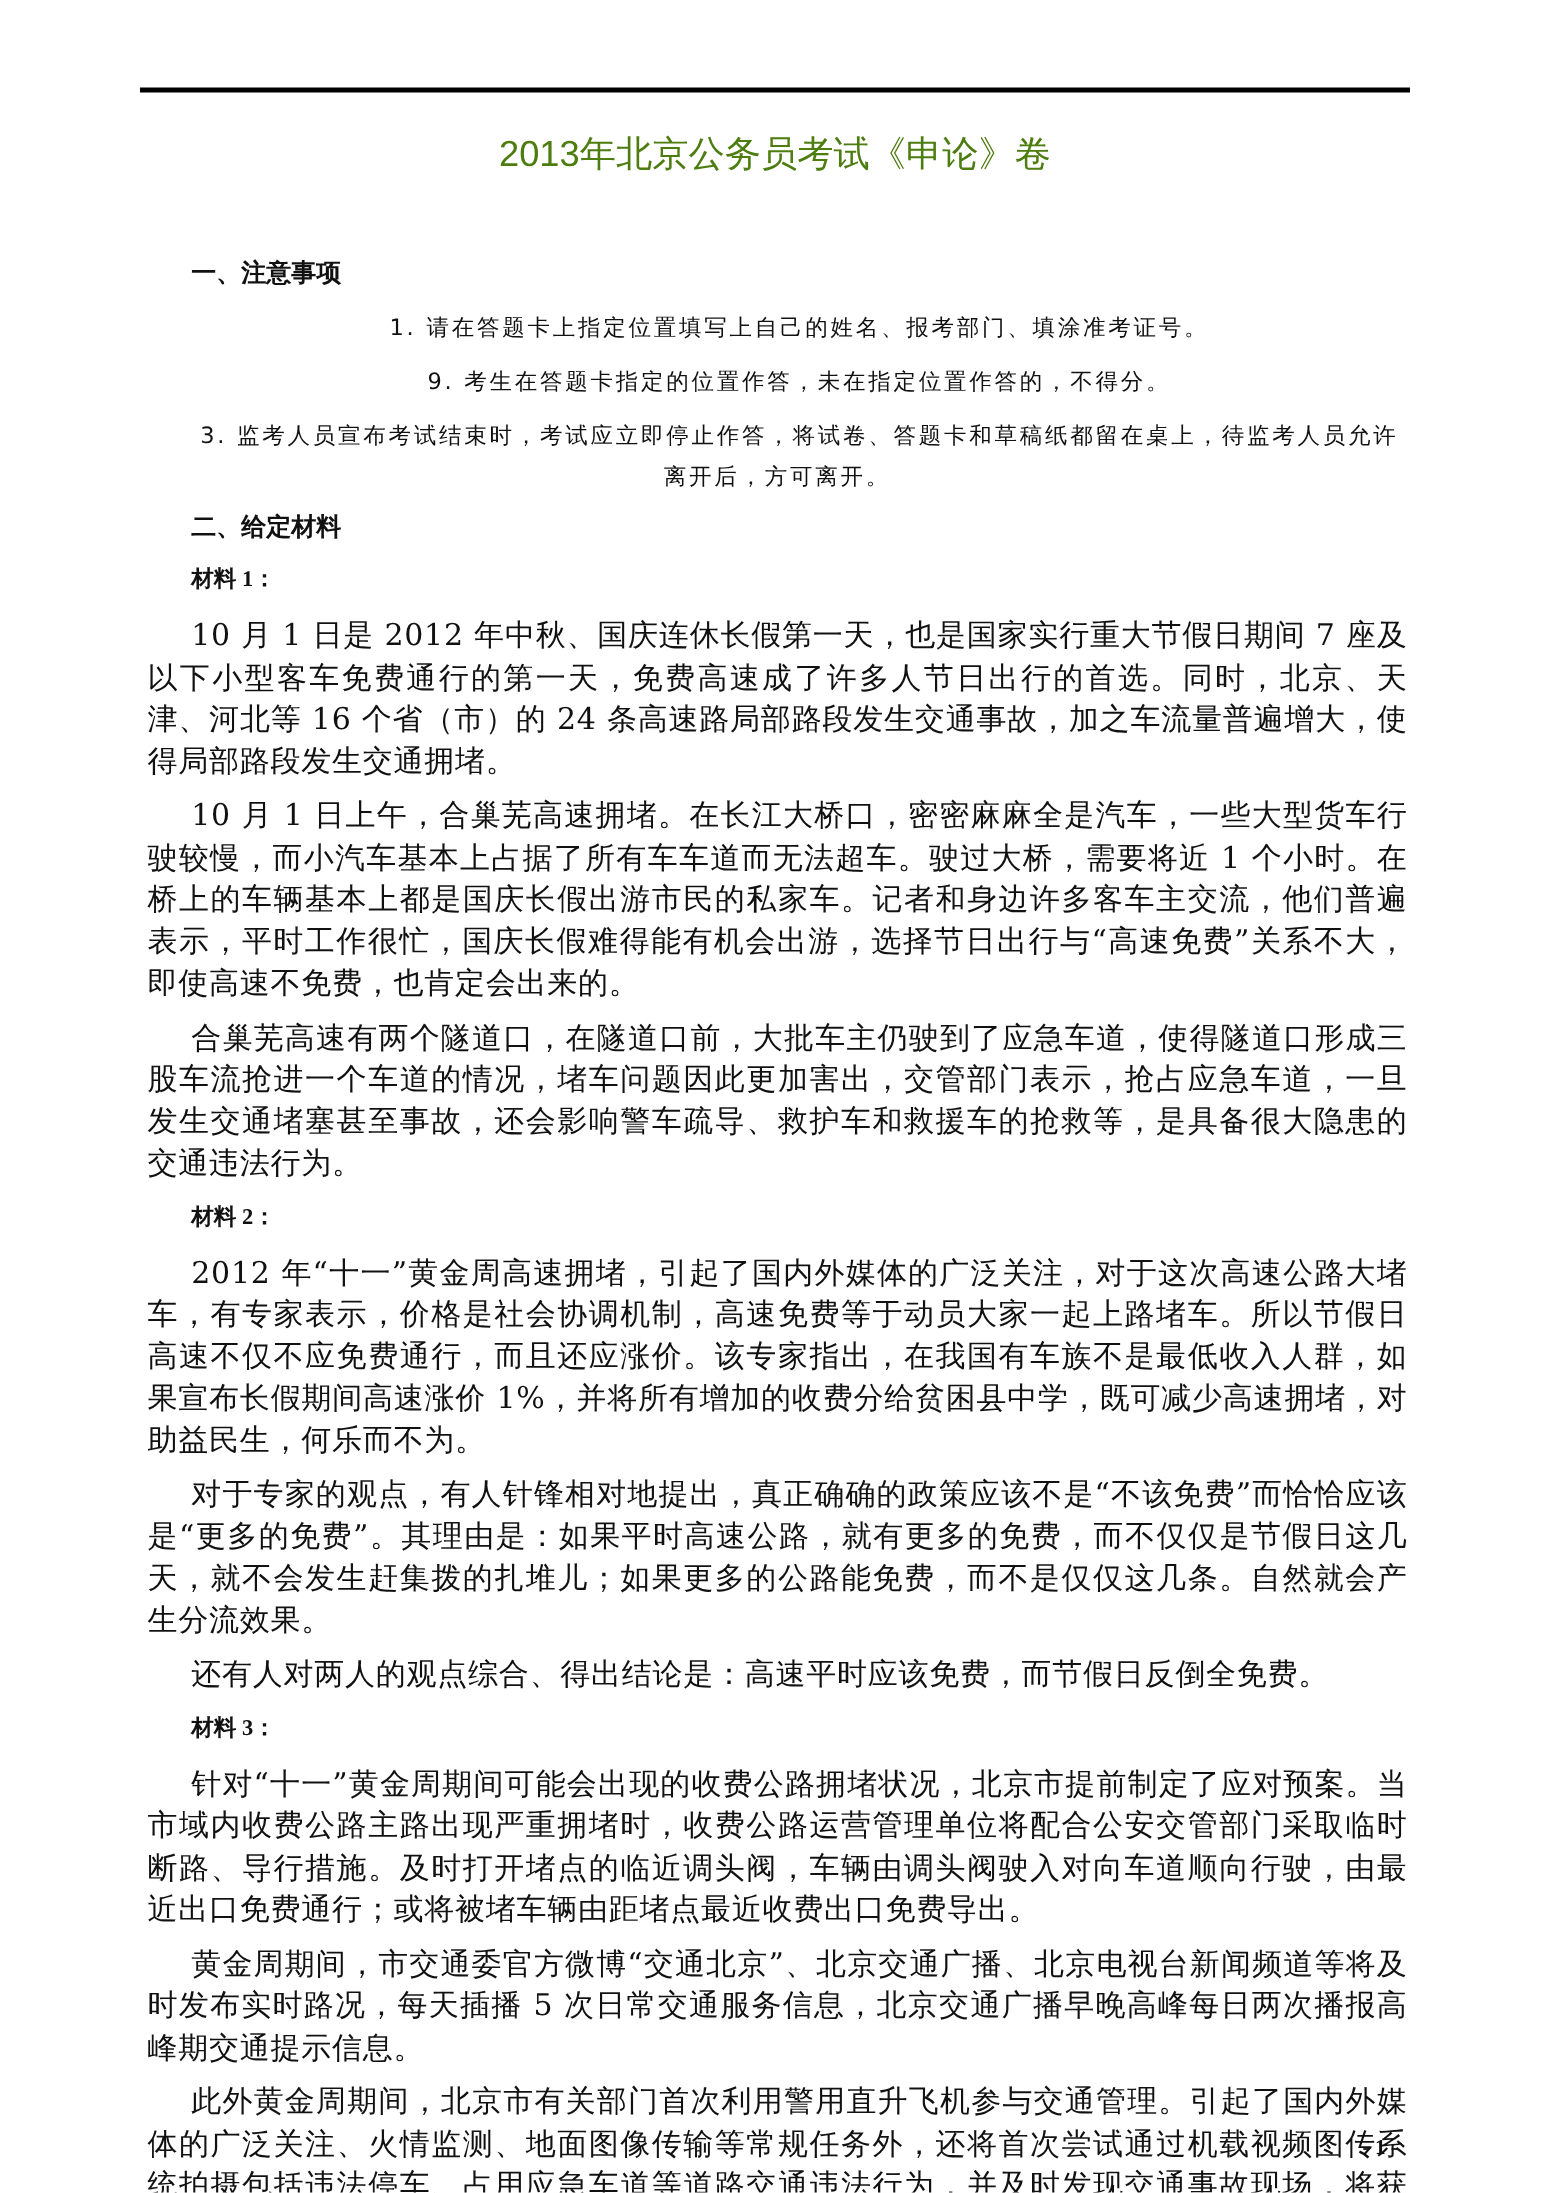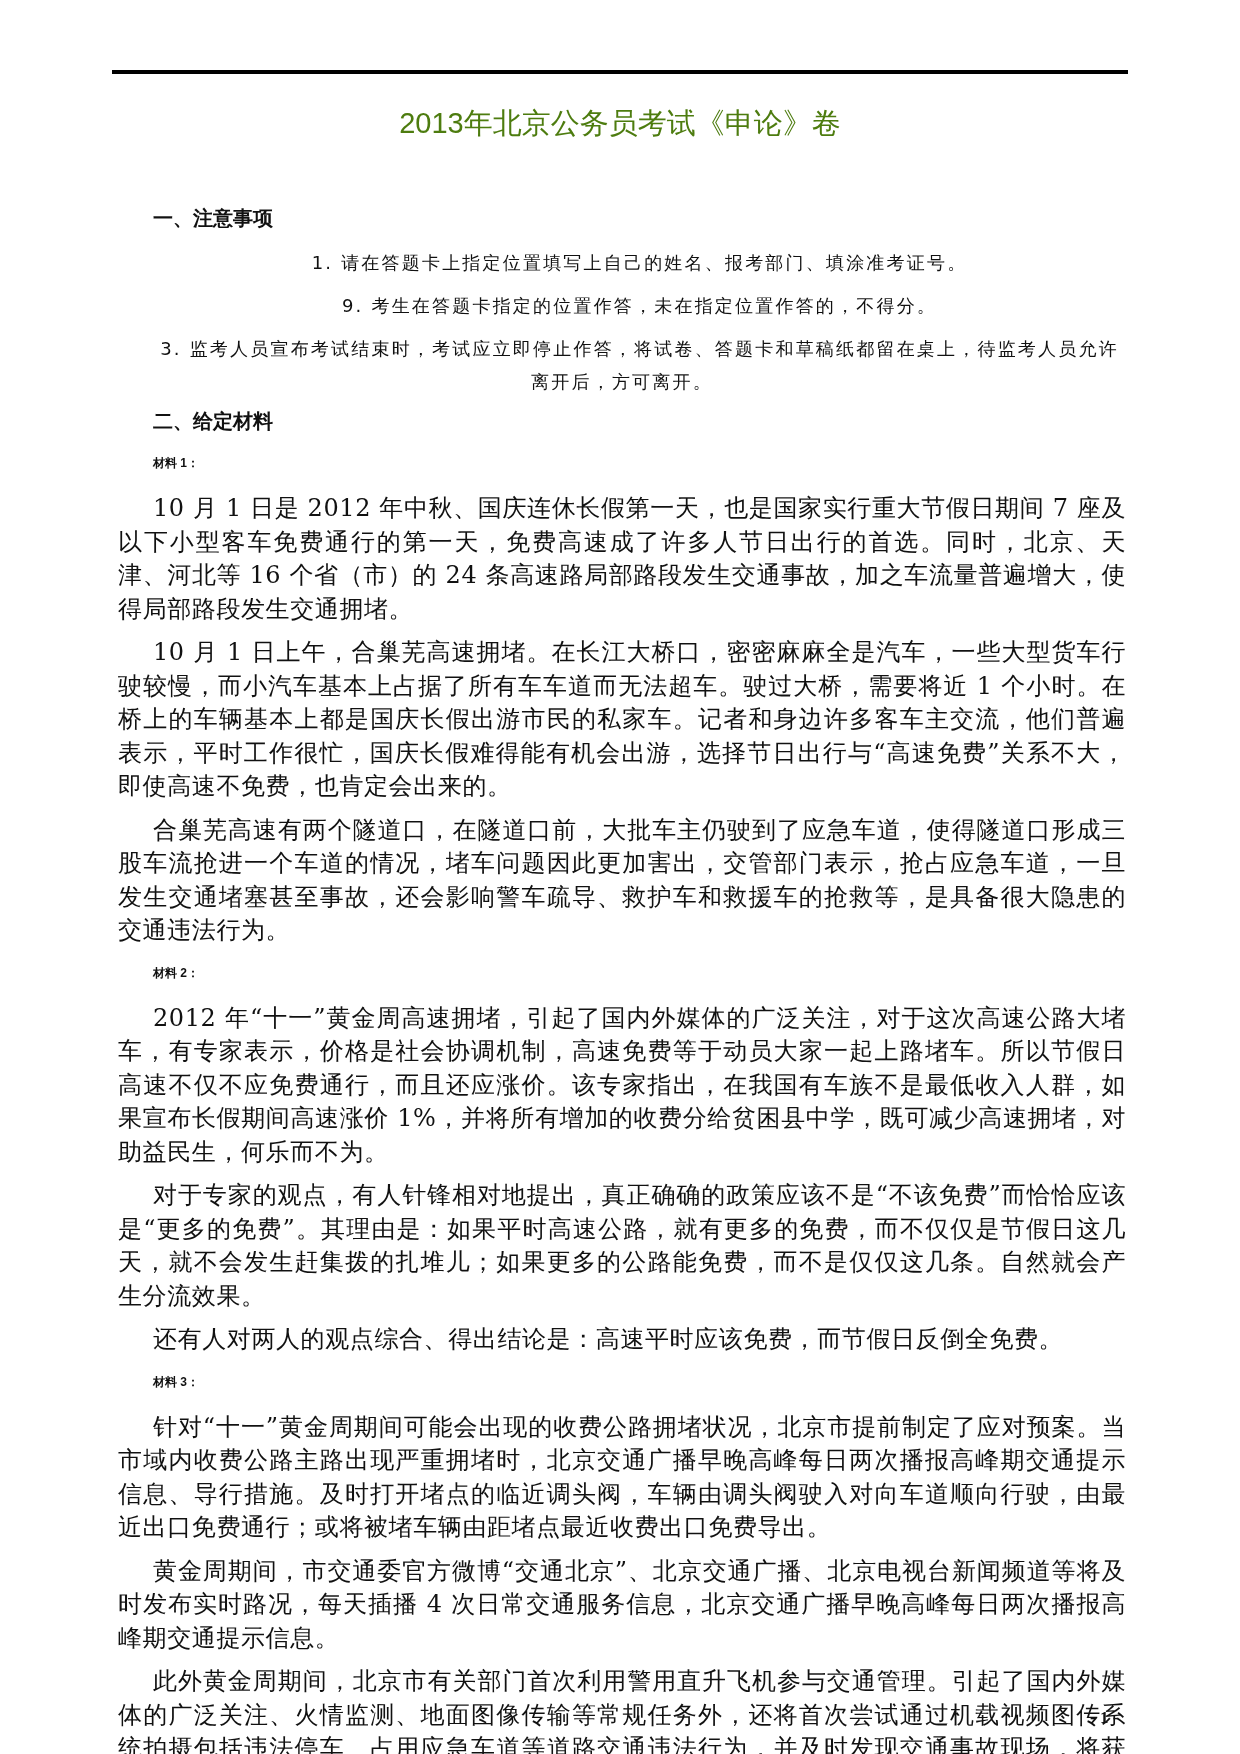--- a/index.html
+++ b/index.html
@@ -19,22 +19,22 @@
     font-size: 29px; letter-spacing: 0px; color: #4d7c0f;
   }
   .content {
     position: absolute; left: 118px; top: 205px; width: 1008px;
   }
   .sec-heading {
     font-family: "DejaVu Sans", "Liberation Sans", sans-serif;
     font-weight: bold; font-size: 20px; margin: 0 0 0 35px; height: 26px; line-height: 26px;
   }
   .mat-heading {
-    font-family: Liberation Sans, sans-serif;
-    font-weight: bold; font-size: 12px; margin: 0 0 0 35px; height: 26px; line-height: 26px;
+    font-family: Liberation Serif, serif;
+    font-weight: bold; font-size: 18px; margin: 0 0 0 35px; height: 26px; line-height: 26px;
   }
   .para {
     font-size: 24px; line-height: 33.5px; text-indent: 35px;
     text-align: justify; margin: 0; letter-spacing: 0.6px;
   }
   .notice {
     font-family: "DejaVu Sans", "Liberation Sans", sans-serif;
     font-size: 18px; line-height: 33px; text-indent: 35px; margin: 0; letter-spacing: 2.2px; text-align: center;
   }
   .gap-s { height: 15px; }
@@ -79,23 +79,23 @@
     <div class="gap-m"></div>
     <p class="para">2012 年“十一”黄金周高速拥堵，引起了国内外媒体的广泛关注，对于这次高速公路大堵车，有专家表示，价格是社会协调机制，高速免费等于动员大家一起上路堵车。所以节假日高速不仅不应免费通行，而且还应涨价。该专家指出，在我国有车族不是最低收入人群，如果宣布长假期间高速涨价 1%，并将所有增加的收费分给贫困县中学，既可减少高速拥堵，对助益民生，何乐而不为。</p>
     <div style="height:10px"></div>
     <p class="para">对于专家的观点，有人针锋相对地提出，真正确确的政策应该不是“不该免费”而恰恰应该是“更多的免费”。其理由是：如果平时高速公路，就有更多的免费，而不仅仅是节假日这几天，就不会发生赶集拨的扎堆儿；如果更多的公路能免费，而不是仅仅这几条。自然就会产生分流效果。</p>
     <div style="height:10px"></div>
     <p class="para">还有人对两人的观点综合、得出结论是：高速平时应该免费，而节假日反倒全免费。</p>
     <div style="height:12px"></div>
 
     <div class="mat-heading">材料 3：</div>
     <div class="gap-m"></div>
-    <p class="para">针对“十一”黄金周期间可能会出现的收费公路拥堵状况，北京市提前制定了应对预案。当市域内收费公路主路出现严重拥堵时，北京交通广播早晚高峰每日两次播报高峰期交通提示信息、导行措施。及时打开堵点的临近调头阀，车辆由调头阀驶入对向车道顺向行驶，由最近出口免费通行；或将被堵车辆由距堵点最近收费出口免费导出。</p>
+    <p class="para">针对“十一”黄金周期间可能会出现的收费公路拥堵状况，北京市提前制定了应对预案。当市域内收费公路主路出现严重拥堵时，收费公路运营管理单位将配合公安交管部门采取临时断路、导行措施。及时打开堵点的临近调头阀，车辆由调头阀驶入对向车道顺向行驶，由最近出口免费通行；或将被堵车辆由距堵点最近收费出口免费导出。</p>
     <div style="height:10px"></div>
-    <p class="para">黄金周期间，市交通委官方微博“交通北京”、北京交通广播、北京电视台新闻频道等将及时发布实时路况，每天插播 4 次日常交通服务信息，北京交通广播早晚高峰每日两次播报高峰期交通提示信息。</p>
+    <p class="para">黄金周期间，市交通委官方微博“交通北京”、北京交通广播、北京电视台新闻频道等将及时发布实时路况，每天插播 5 次日常交通服务信息，北京交通广播早晚高峰每日两次播报高峰期交通提示信息。</p>
     <div style="height:10px"></div>
     <p class="para">此外黄金周期间，北京市有关部门首次利用警用直升飞机参与交通管理。引起了国内外媒体的广泛关注、火情监测、地面图像传输等常规任务外，还将首次尝试通过机载视频图传系统拍摄包括违法停车、占用应急车道等道路交通违法行为，并及时发现交通事故现场，将获取的信息录制保存，作为交管部门研判易发生违法行为路段、调整拥堵疏导方案的依据。</p>
     <div style="height:12px"></div>
 
     <div class="mat-heading">材料 4：</div>
   </div>
 
   <div class="page-number">- 1 -</div>
 </div>
 

